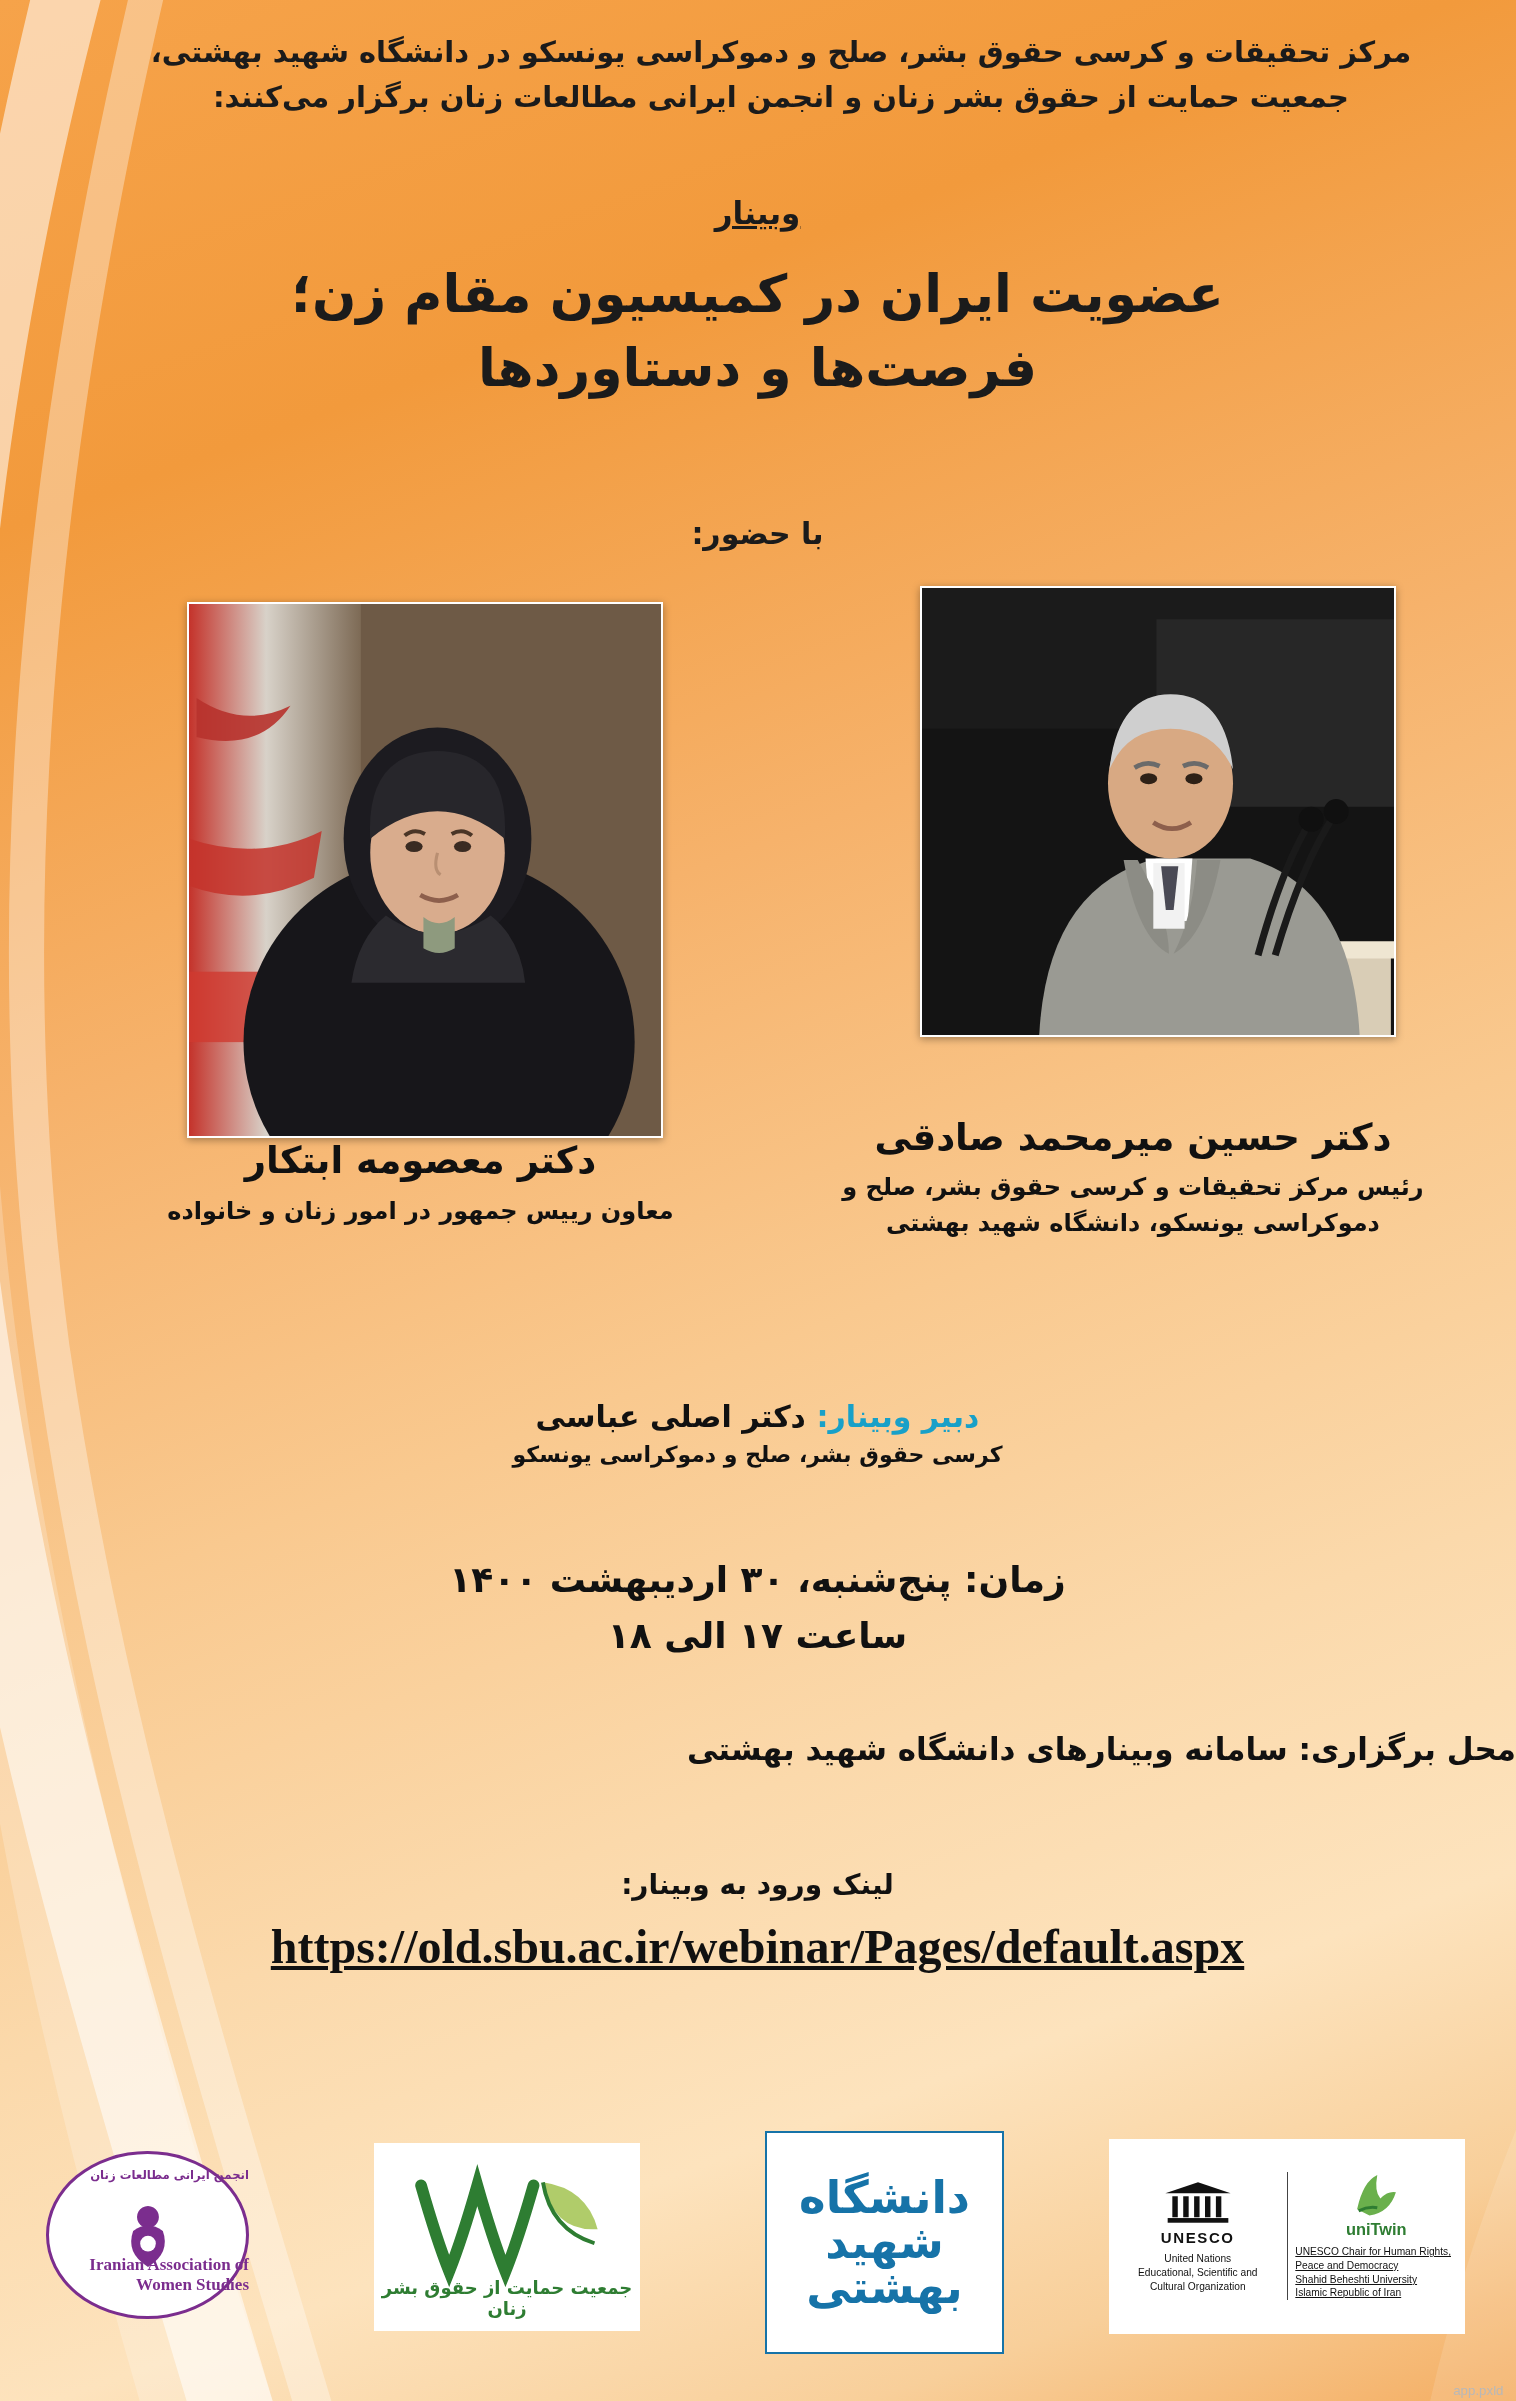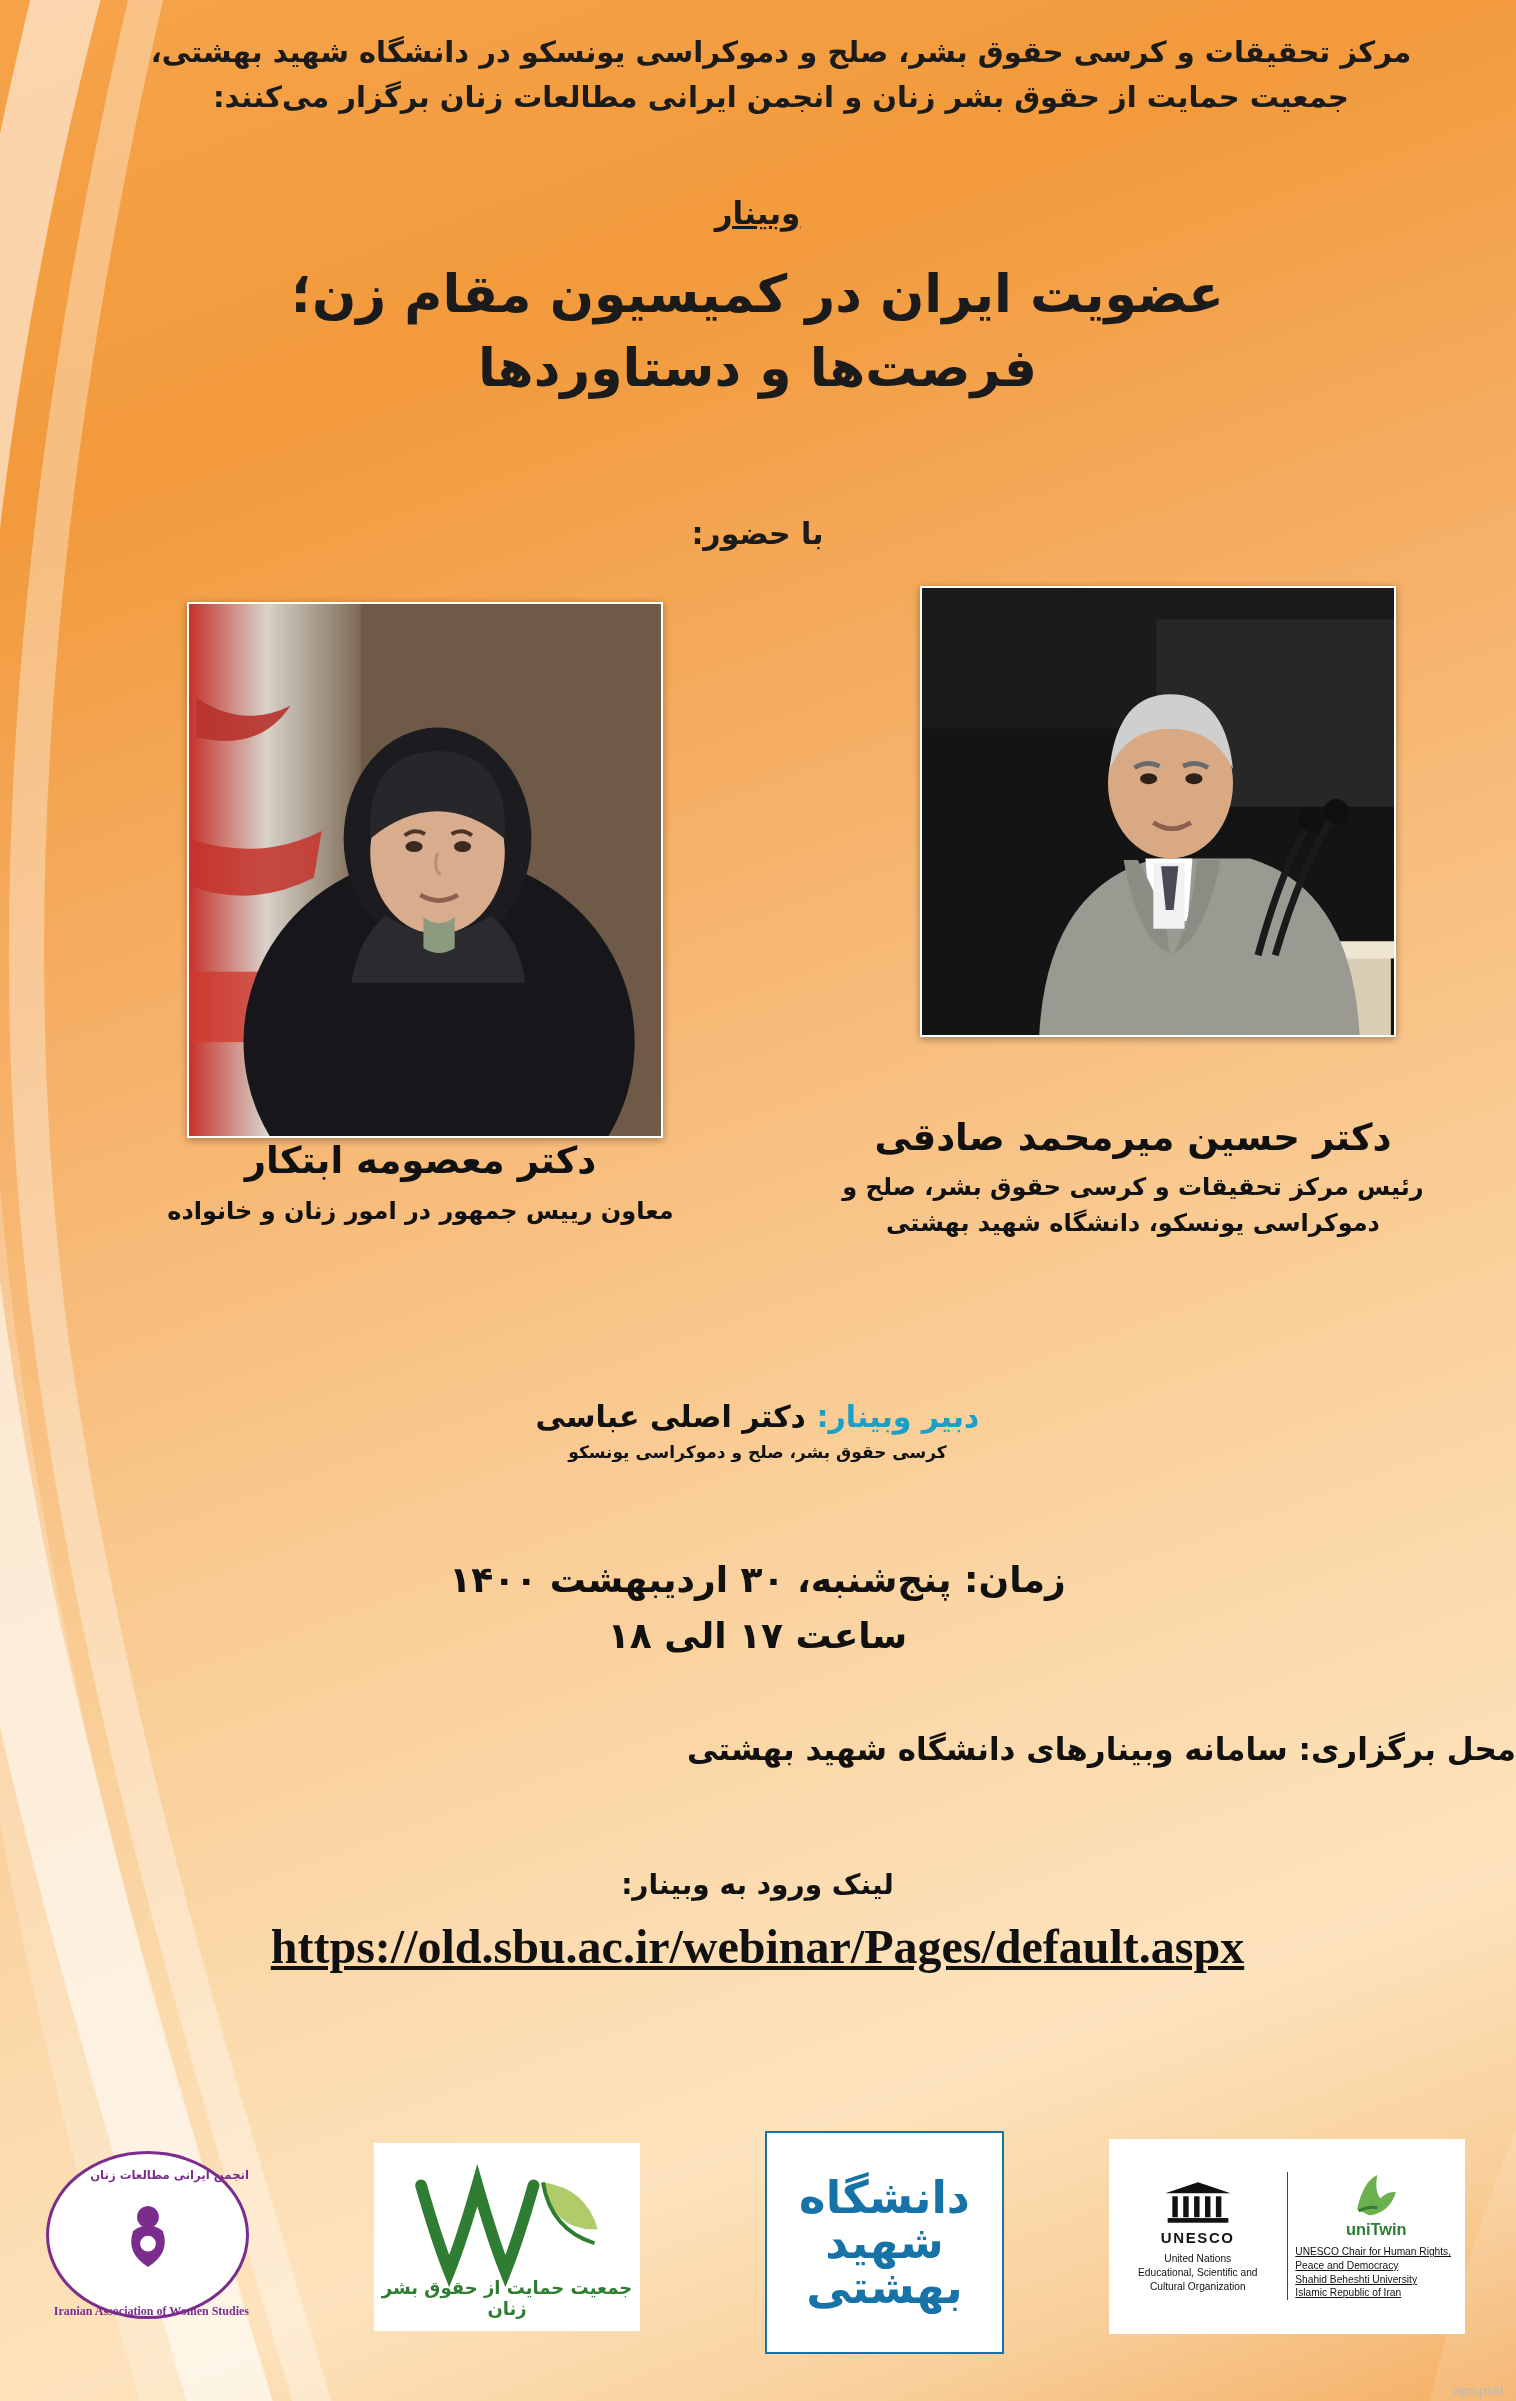--- a/index.html
+++ b/index.html
@@ -124,21 +124,21 @@
   }
   .mod-line {
     font-size: 30px;
     font-weight: bold;
     color: #111111;
   }
   .mod-label {
     color: #18a0c8;
   }
   .mod-sub {
-    font-size: 17px;
+    font-size: 22px;
     font-weight: bold;
     color: #111111;
     margin-top: 7.8px;
   }
   .datetime {
     position: absolute;
     top: 1552px;
     left: 0; right: 0;
     text-align: center;
     color: #111111;
@@ -283,23 +283,23 @@
   .assoc-text-top, .assoc-text-bottom {
     position: absolute;
     left: 0; right: 0;
     text-align: right;
     font-size: 11.7px;
     font-weight: bold;
     color: #7b2d8e;
   }
   .assoc-text-top { top: 17px; }
   .assoc-text-bottom {
-    bottom: 0;
+    bottom: 24px;
     font-family: "Liberation Serif", serif;
-    font-size: 12px;
+    font-size: 17px;
     direction: ltr;
   }
 </style>
 </head>
 <body>
 
 <div class="poster">
 
   <svg class="swirls" viewBox="0 0 620 3072" preserveAspectRatio="none">
     <path d="M250,0 C120,500 40,1100 130,1700 C200,2180 330,2600 470,3072 L360,3072 C220,2600 90,2180 30,1700 C-40,1100 40,500 160,0 Z" fill="#ffffff" opacity="0.55"></path>

